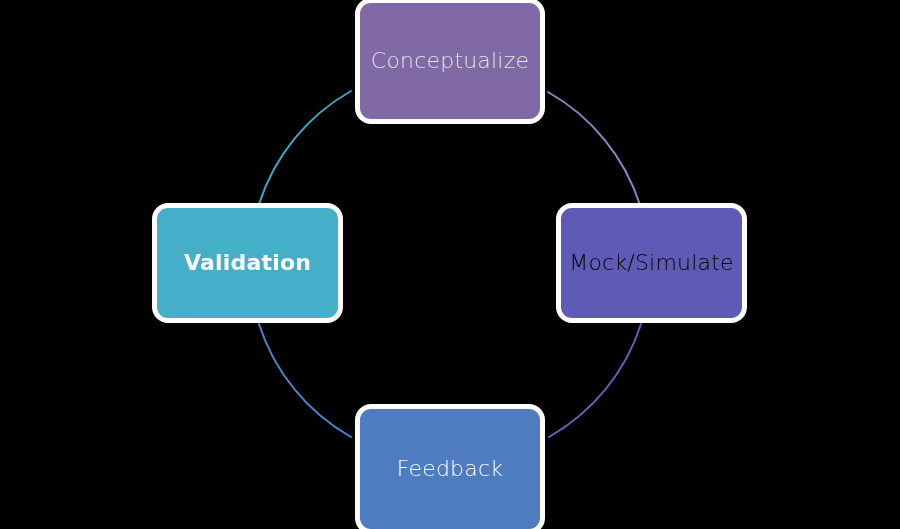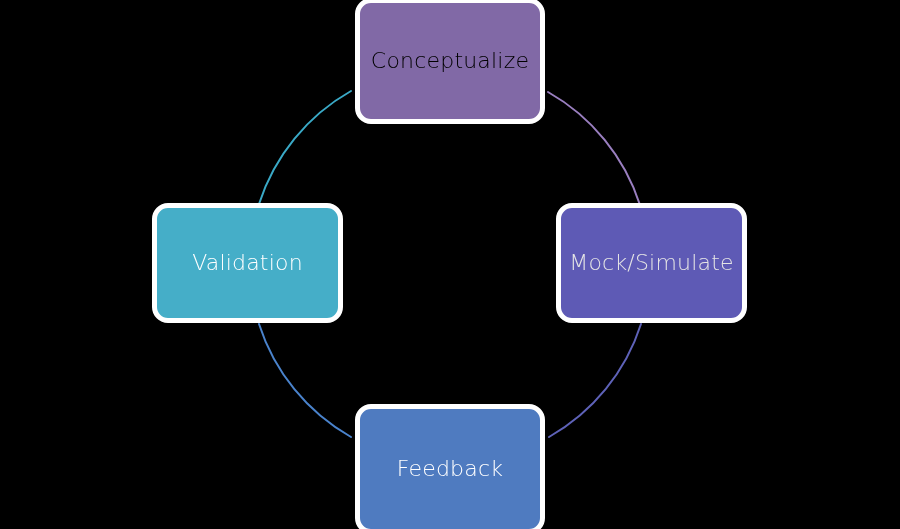--- a/index.html
+++ b/index.html
@@ -69,28 +69,28 @@
     <path class="arc" id="arc-0" d="M 548 92 A 200 200 0 0 1 640 205" fill="none" stroke="#9a7fc0" stroke-width="2" stroke-linecap="round"></path>
 
     <path class="arc" id="arc-1" d="M 641 324 A 200 200 0 0 1 549 437" fill="none" stroke="#5e62b8" stroke-width="2" stroke-linecap="round"></path>
 
     <path class="arc" id="arc-2" d="M 351 437 A 200 200 0 0 1 259 324" fill="none" stroke="#4a83cc" stroke-width="2" stroke-linecap="round"></path>
 
     <path class="arc" id="arc-3" d="M 259 204 A 200 200 0 0 1 351 91" fill="none" stroke="#3aa9c6" stroke-width="2" stroke-linecap="round"></path>
   </svg>
 
   <div class="node" id="node-conceptualize" style="background: rgb(129, 105, 166); border-color: rgb(255, 255, 255);">
-    <span class="node-label" style="color: #000000;">Conceptualize</span>
+    <span class="node-label" style="color: #e5e5e5;">Conceptualize</span>
   </div>
 
   <div class="node" id="node-mock" style="background: rgb(94, 90, 181); border-color: rgb(255, 255, 255);">
-    <span class="node-label" style="color: #e5e5e5;">Mock/Simulate</span>
+    <span class="node-label" style="color: #000000;">Mock/Simulate</span>
   </div>
 
   <div class="node" id="node-feedback" style="background: rgb(79, 123, 192); border-color: rgb(255, 255, 255);">
     <span class="node-label" style="color: rgb(255, 255, 255); text-align: right;">Feedback</span>
   </div>
 
   <div class="node" id="node-validation" style="background: rgb(69, 174, 200); border-color: rgb(255, 255, 255);">
-    <span class="node-label" style="color: rgb(255, 255, 255);">Validation</span>
+    <span class="node-label" style="color: rgb(255, 255, 255); font-weight: bold;">Validation</span>
   </div>
 
 </div>
 
 </body></html>

